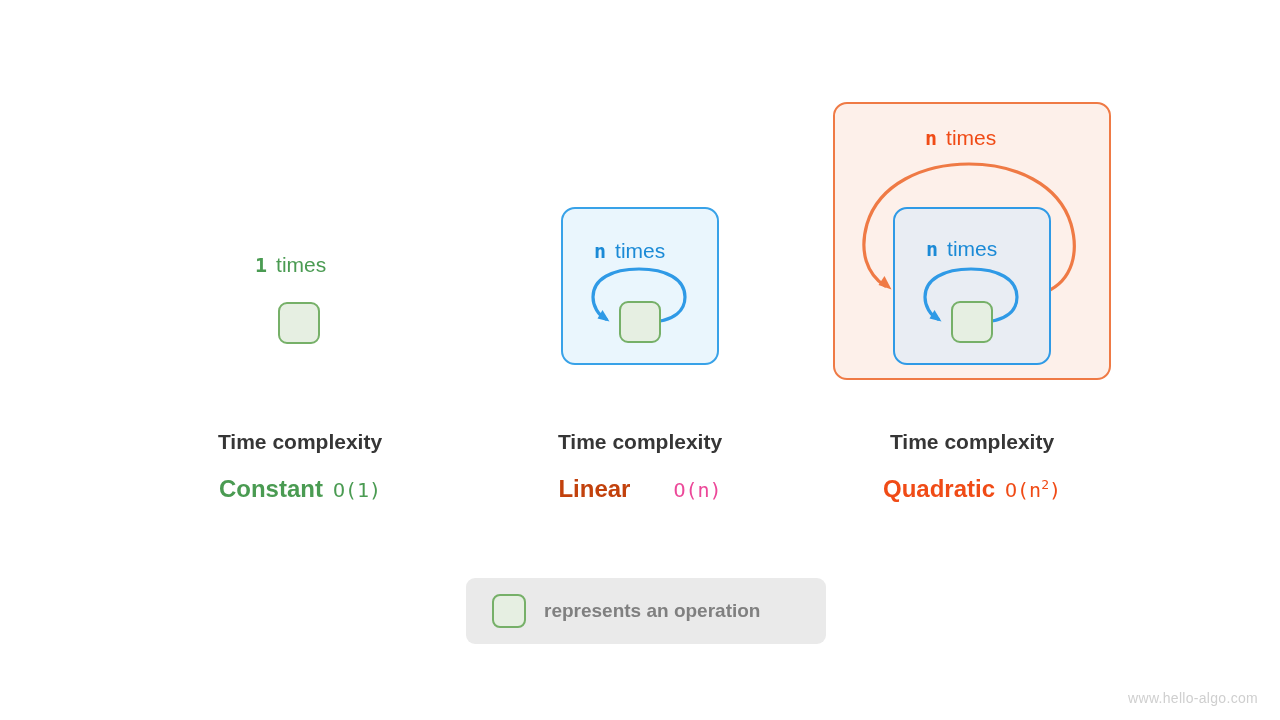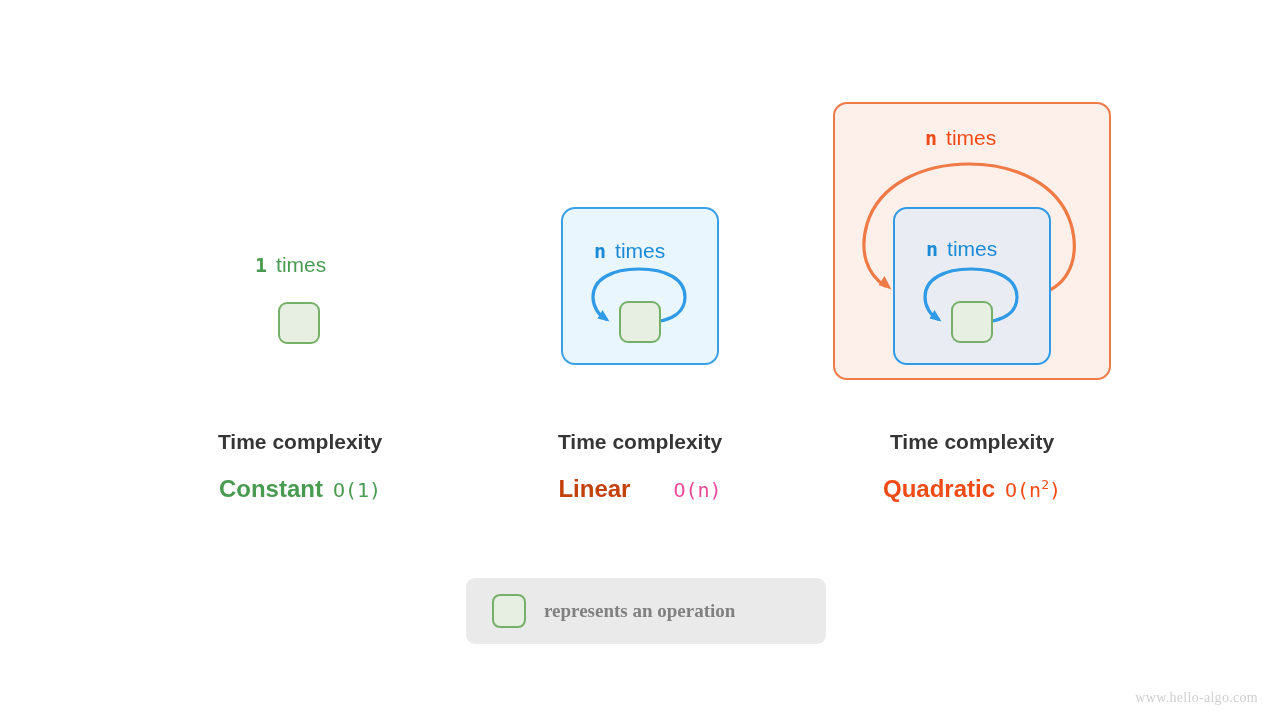--- a/index.html
+++ b/index.html
@@ -137,33 +137,33 @@
     border: 2px solid #76b068;
     border-radius: 8px;
   }
   .legend-text {
     position: absolute;
     left: 78px;
     top: 0;
     height: 66px;
     display: flex;
     align-items: center;
-    font-family: Liberation Serif, serif;
+    font-family: Liberation Sans, sans-serif;
     font-weight: bold;
     font-size: 19px;
     color: #808080;
     white-space: nowrap;
   }
 
   
   .watermark {
     position: absolute;
     right: 22px;
     bottom: 14px;
-    font-family: Liberation Serif, serif;
+    font-family: Liberation Sans, sans-serif;
     font-size: 14px;
     color: #cfcfcf;
     letter-spacing: 0.3px;
     white-space: nowrap;
   }
 </style>
 </head>
 <body>
 
 <div class="stage">

